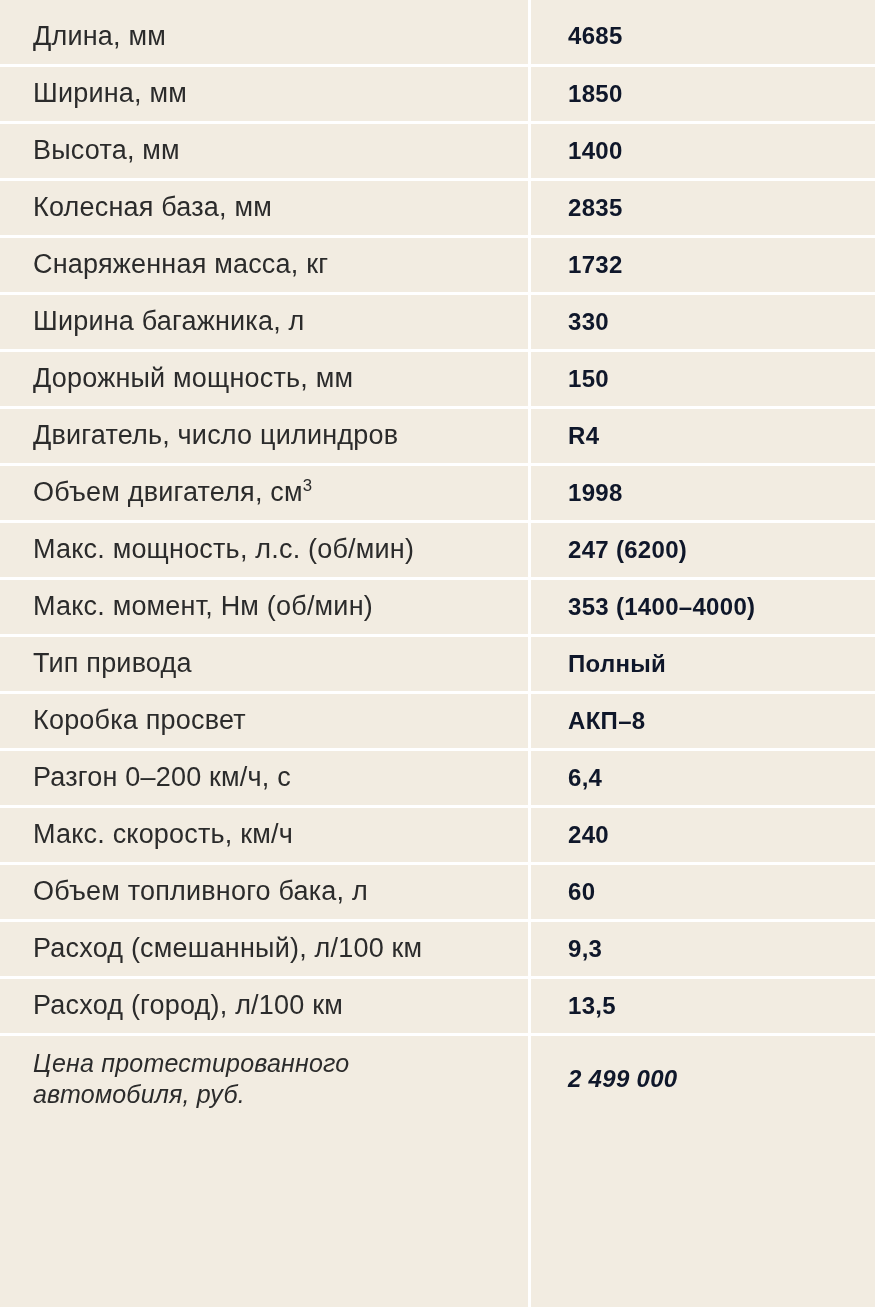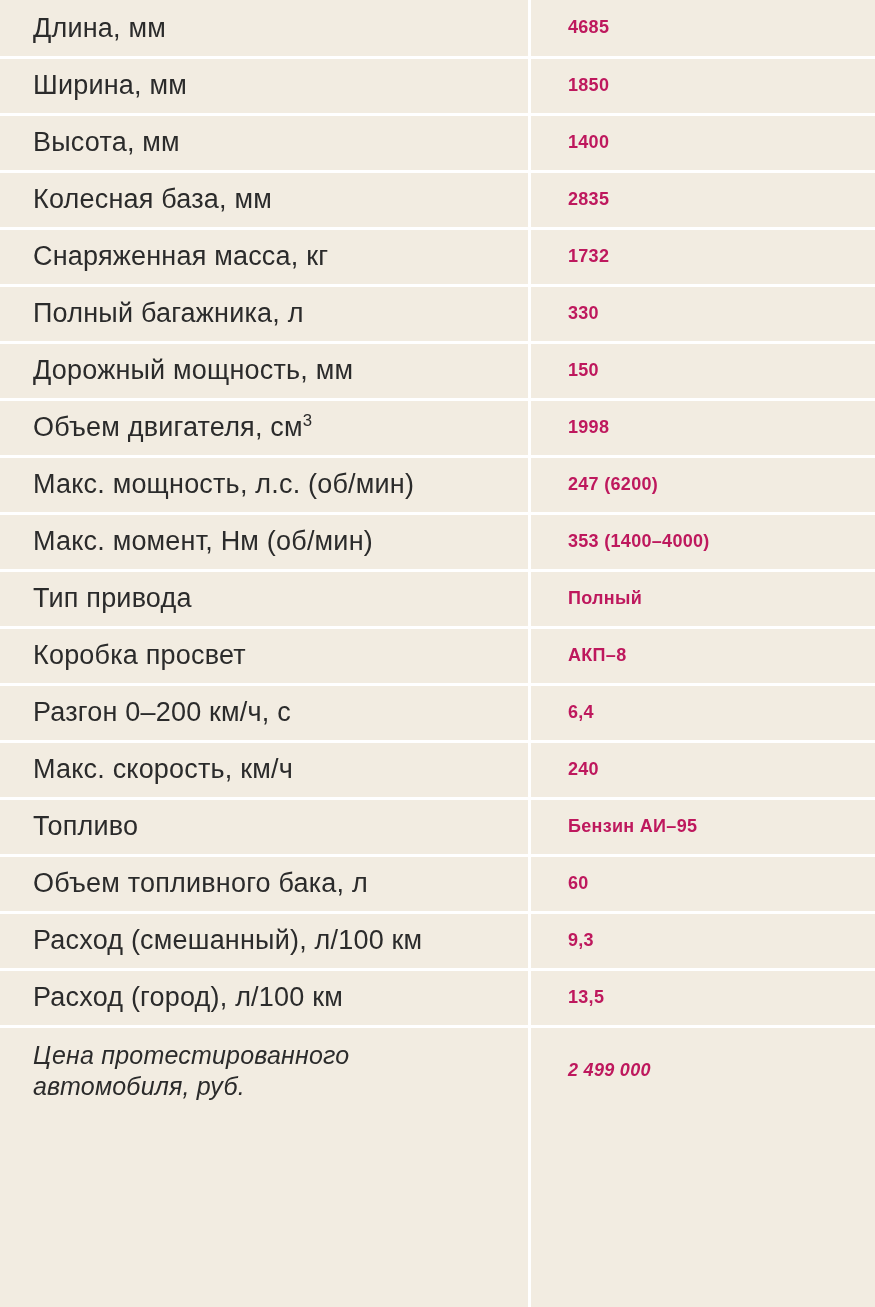--- a/index.html
+++ b/index.html
@@ -24,20 +24,21 @@
     left: 528px;
     width: 3px;
     background: #ffffff;
   }
   .spec-table {
     position: relative;
     z-index: 2;
     width: 875px;
     border-collapse: collapse;
     table-layout: fixed;
+    margin-top: 8px;
   }
   .spec-table col.c-label { width: 528px; }
   .spec-table col.c-gap   { width: 40px; }
   .spec-table col.c-value { width: 307px; }
 
   .spec-table tr {
     height: 57px;
   }
   .spec-table td {
     vertical-align: middle;
@@ -52,23 +53,23 @@
     padding-left: 33px;
     padding-right: 10px;
     font-size: 27px;
     font-weight: 400;
     color: #2b2b2b;
     letter-spacing: 0.2px;
     line-height: 1.12;
   }
   td.gap { }
   td.value {
-    font-size: 18px;
+    font-size: 24px;
     font-weight: bold;
-    color: #be185d;
+    color: #0f172a;
     letter-spacing: 0.3px;
     white-space: nowrap;
   }
   
   tr.row-last { height: 88px; }
   tr.row-last td.label { font-size: 25px; line-height: 1.22; }
   sup {
     font-size: 0.62em;
     vertical-align: super;
     line-height: 0;
@@ -106,28 +107,33 @@
           <td class="label">Колесная база, мм</td>
           <td class="gap"></td>
           <td class="value">2835</td>
         </tr>
         <tr>
           <td class="label">Снаряженная масса, кг</td>
           <td class="gap"></td>
           <td class="value">1732</td>
         </tr>
         <tr>
-          <td class="label">Полный багажника, л</td>
+          <td class="label">Ширина багажника, л</td>
           <td class="gap"></td>
           <td class="value">330</td>
         </tr>
         <tr>
           <td class="label">Дорожный мощность, мм</td>
           <td class="gap"></td>
           <td class="value">150</td>
+        </tr>
+        <tr>
+          <td class="label">Двигатель, число цилиндров</td>
+          <td class="gap"></td>
+          <td class="value">R4</td>
         </tr>
         <tr>
           <td class="label">Объем двигателя, см<sup>3</sup></td>
           <td class="gap"></td>
           <td class="value">1998</td>
         </tr>
         <tr>
           <td class="label">Макс. мощность, л.с. (об/мин)</td>
           <td class="gap"></td>
           <td class="value">247 (6200)</td>
@@ -151,25 +157,20 @@
           <td class="label">Разгон 0–200 км/ч, с</td>
           <td class="gap"></td>
           <td class="value">6,4</td>
         </tr>
         <tr>
           <td class="label">Макс. скорость, км/ч</td>
           <td class="gap"></td>
           <td class="value">240</td>
         </tr>
         <tr>
-          <td class="label">Топливо</td>
-          <td class="gap"></td>
-          <td class="value">Бензин АИ–95</td>
-        </tr>
-        <tr>
           <td class="label">Объем топливного бака, л</td>
           <td class="gap"></td>
           <td class="value">60</td>
         </tr>
         <tr>
           <td class="label">Расход (смешанный), л/100 км</td>
           <td class="gap"></td>
           <td class="value">9,3</td>
         </tr>
         <tr>

